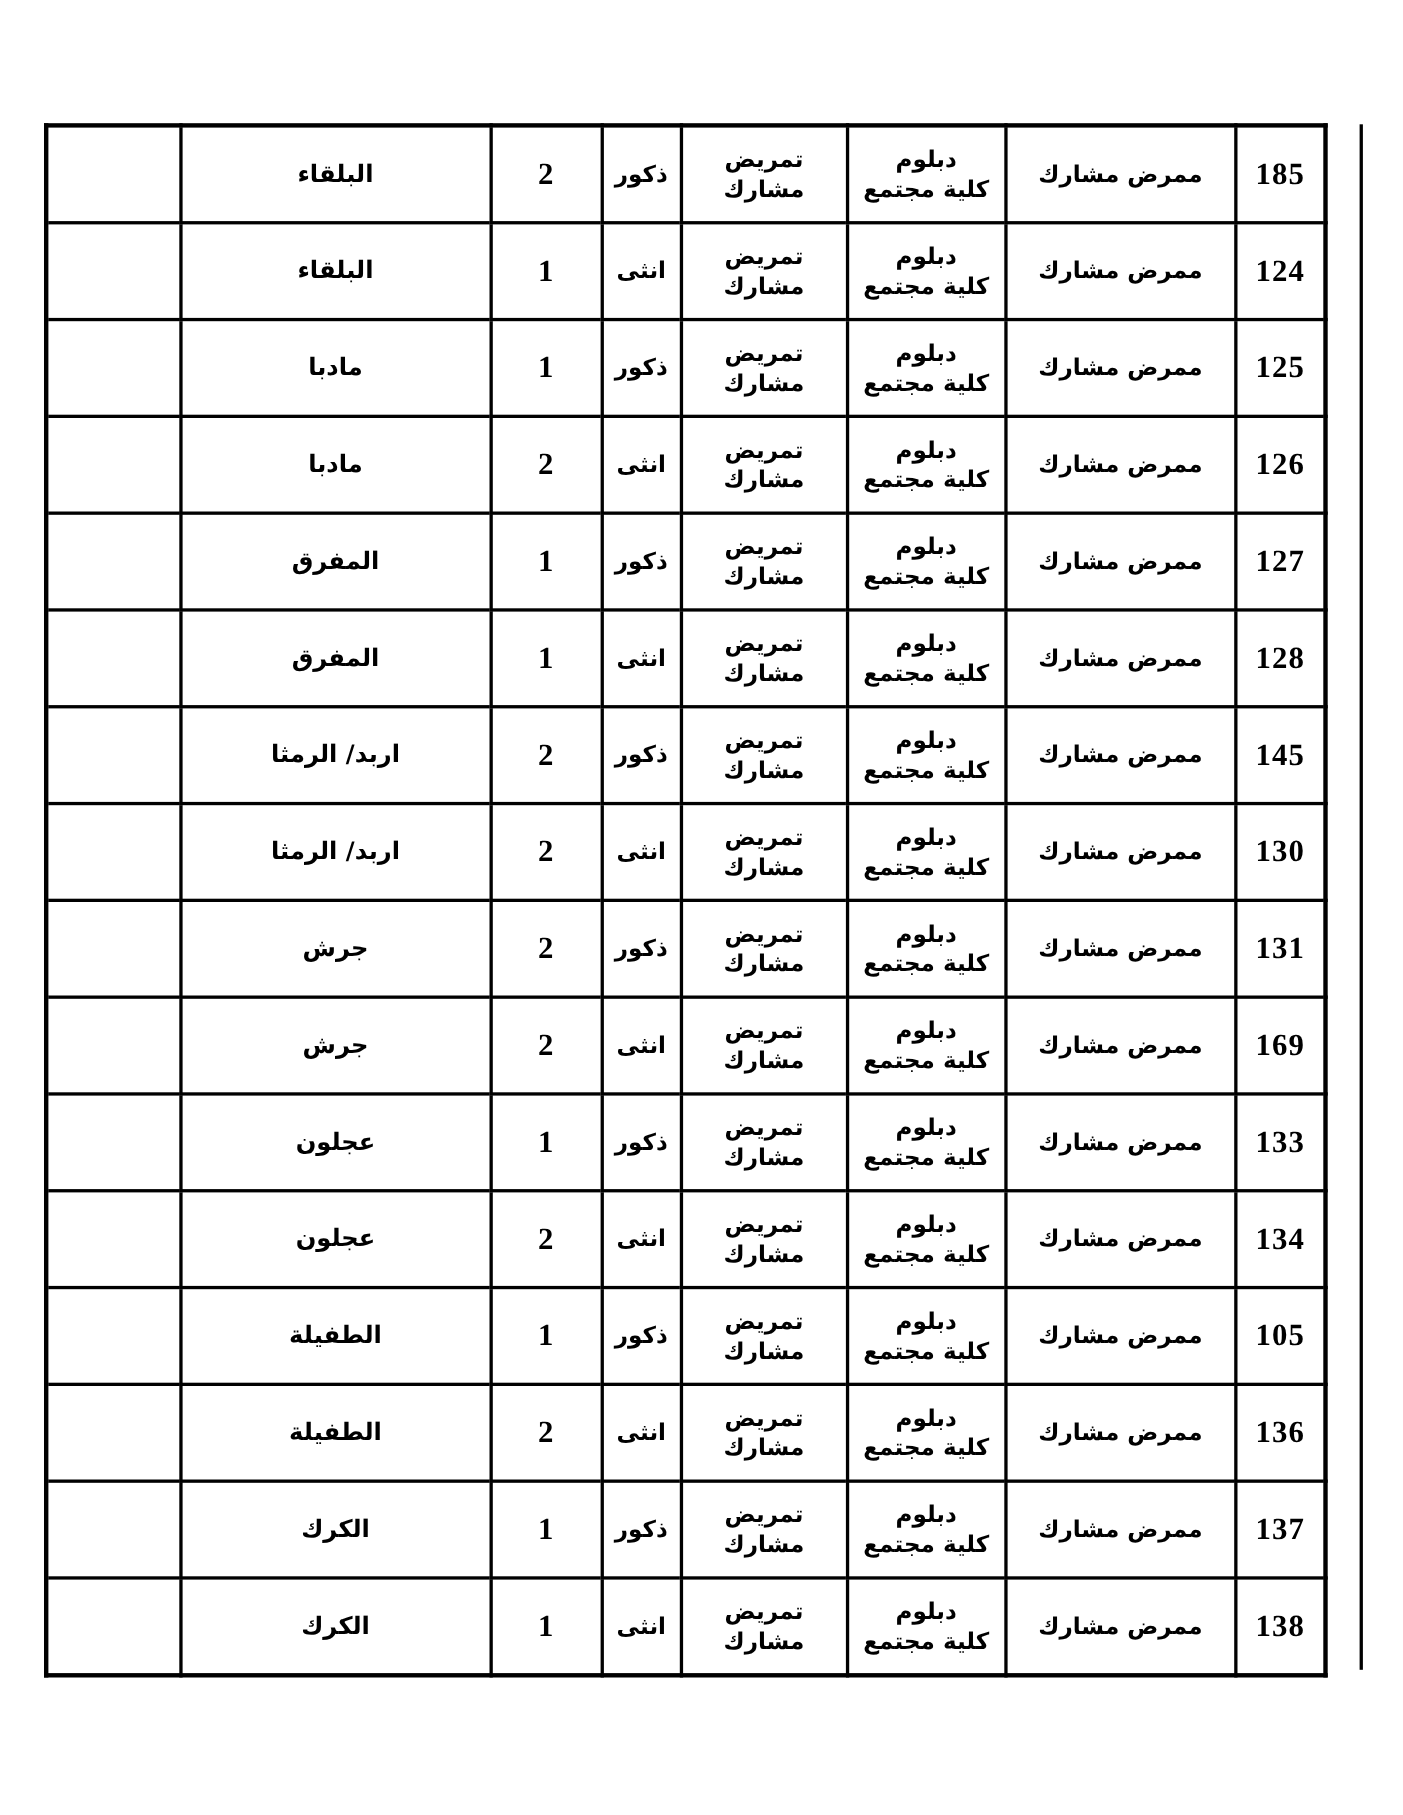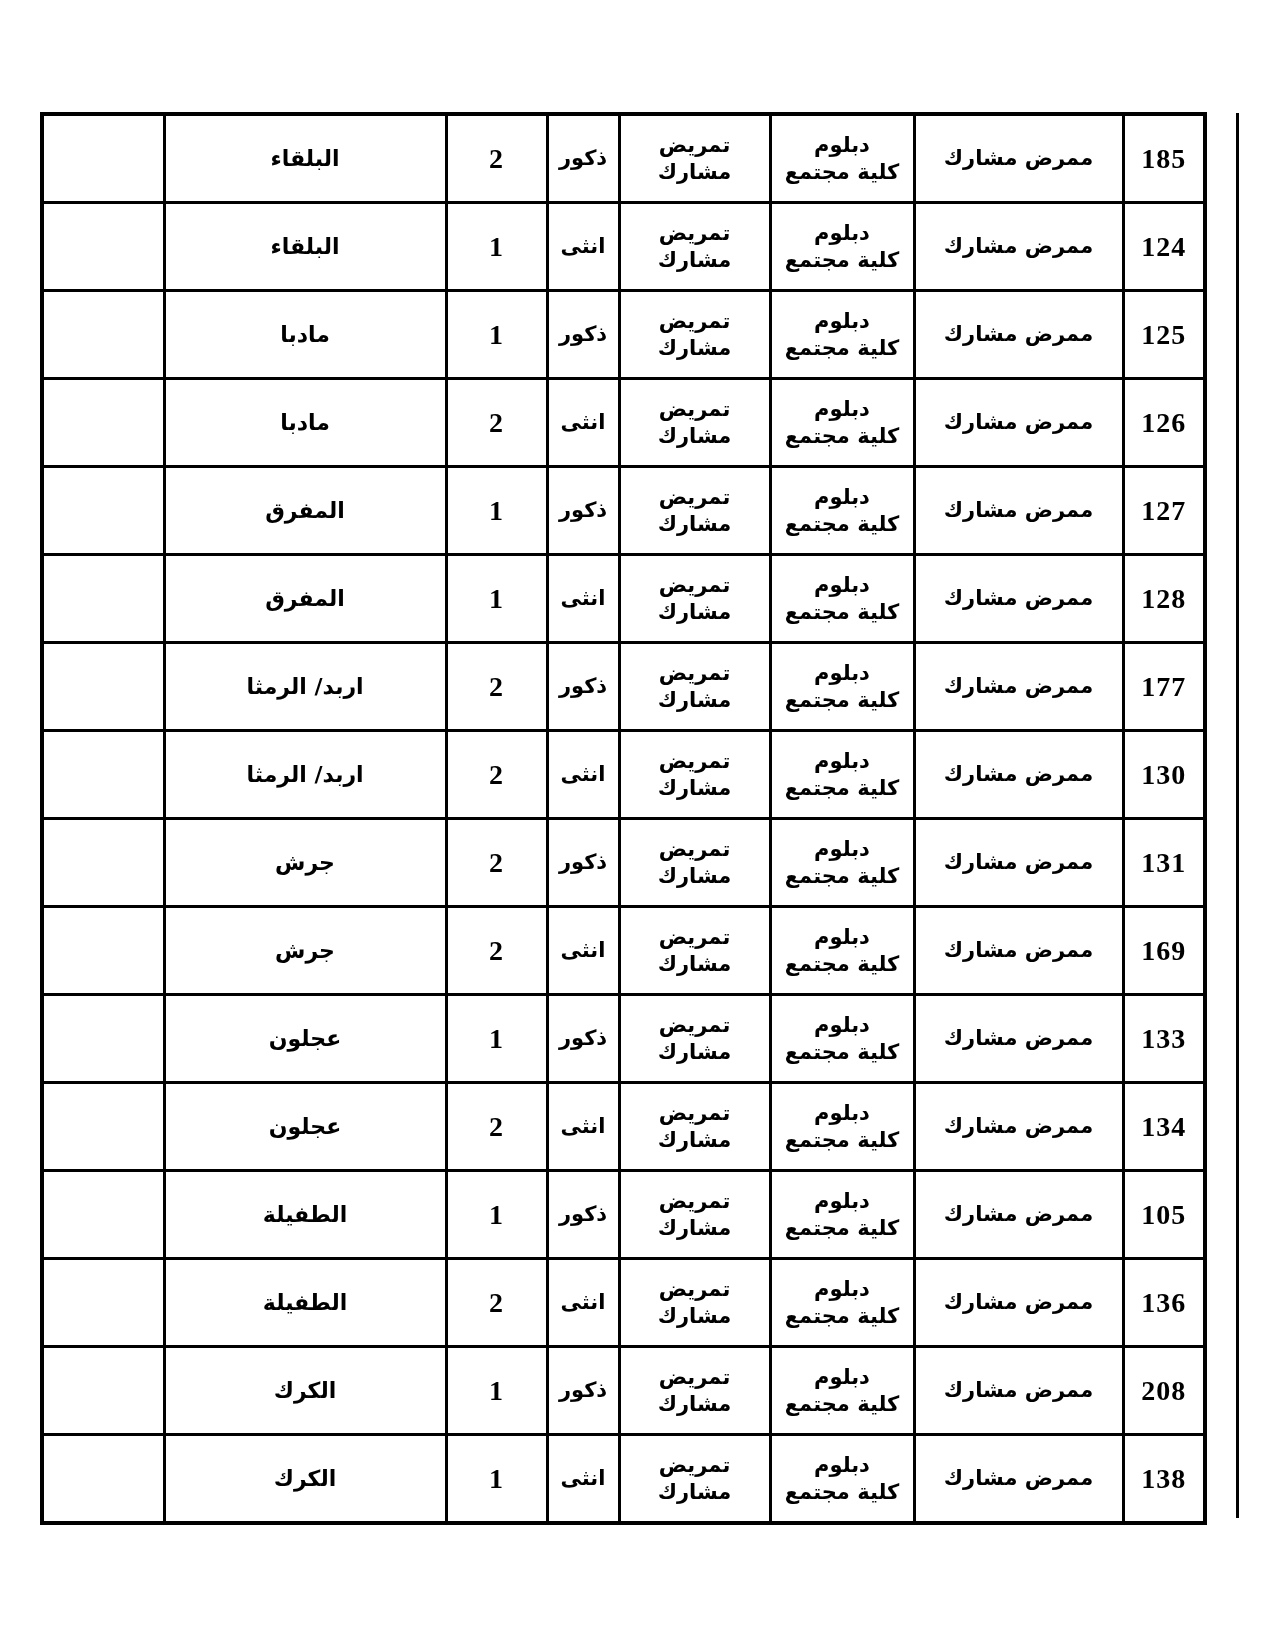--- a/index.html
+++ b/index.html
@@ -132,21 +132,21 @@
           <td class="cell-serial num">128</td>
           <td class="cell-job">ممرض مشارك</td>
           <td class="cell-qualification">دبلوم<br>كلية مجتمع</td>
           <td class="cell-specialty">تمريض مشارك</td>
           <td class="cell-gender">انثى</td>
           <td class="cell-count num">1</td>
           <td class="cell-governorate">المفرق</td>
           <td class="cell-notes"></td>
         </tr>
         <tr>
-          <td class="cell-serial num">177</td>
+          <td class="cell-serial num">145</td>
           <td class="cell-job">ممرض مشارك</td>
           <td class="cell-qualification">دبلوم<br>كلية مجتمع</td>
           <td class="cell-specialty">تمريض مشارك</td>
           <td class="cell-gender">ذكور</td>
           <td class="cell-count num">2</td>
           <td class="cell-governorate">اربد/ الرمثا</td>
           <td class="cell-notes"></td>
         </tr>
         <tr>
           <td class="cell-serial num">130</td>
@@ -212,21 +212,21 @@
           <td class="cell-serial num">136</td>
           <td class="cell-job">ممرض مشارك</td>
           <td class="cell-qualification">دبلوم<br>كلية مجتمع</td>
           <td class="cell-specialty">تمريض مشارك</td>
           <td class="cell-gender">انثى</td>
           <td class="cell-count num">2</td>
           <td class="cell-governorate">الطفيلة</td>
           <td class="cell-notes"></td>
         </tr>
         <tr>
-          <td class="cell-serial num">208</td>
+          <td class="cell-serial num">137</td>
           <td class="cell-job">ممرض مشارك</td>
           <td class="cell-qualification">دبلوم<br>كلية مجتمع</td>
           <td class="cell-specialty">تمريض مشارك</td>
           <td class="cell-gender">ذكور</td>
           <td class="cell-count num">1</td>
           <td class="cell-governorate">الكرك</td>
           <td class="cell-notes"></td>
         </tr>
         <tr>
           <td class="cell-serial num">138</td>

